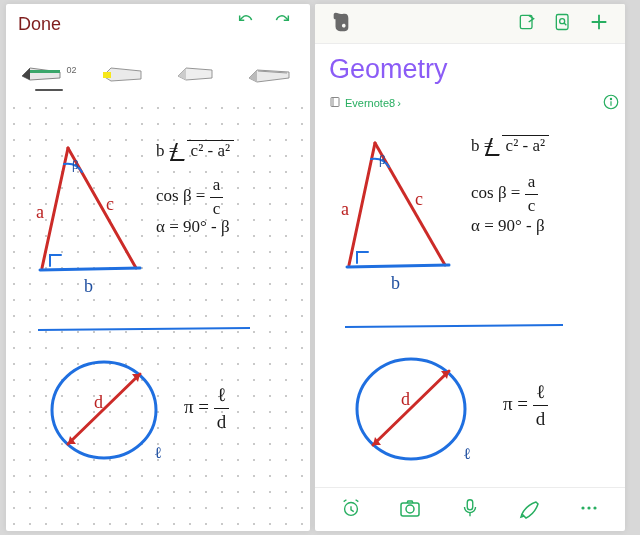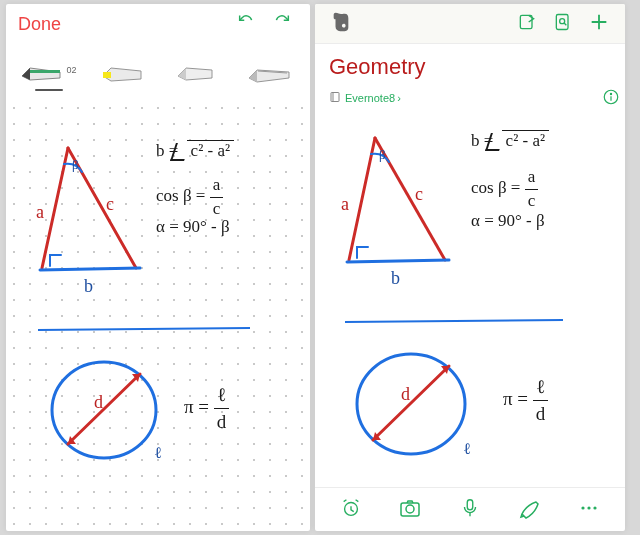--- a/index.html
+++ b/index.html
@@ -19,21 +19,21 @@
   .left  { width: 304px; height: 527px; margin: 4px 5px 4px 6px; }
   .right { width: 310px; height: 527px; margin: 4px 6px 4px 0; }
 
   
   .l-header {
     height: 40px;
     display: flex; align-items: center;
     padding: 0 12px;
   }
   .l-done {
-    color: #ef4444; font-size: 18px; font-weight: 400;
+    color: #7f1d1d; font-size: 18px; font-weight: 400;
     cursor: pointer;
   }
   .l-hspace { flex: 1; }
   .l-icon-btn {
     width: 34px; height: 34px;
     display: flex; align-items: center; justify-content: center;
     cursor: pointer;
   }
   .l-tools {
     height: 56px;
@@ -72,21 +72,21 @@
     display: flex; align-items: center;
     padding: 0 8px;
   }
   .r-header .spacer { flex: 1; }
   .r-icon-btn {
     width: 36px; height: 36px;
     display: flex; align-items: center; justify-content: center;
     cursor: pointer;
   }
   .r-title {
-    color: #b91c1c; font-size: 22px; font-weight: 300;
+    color: #8b5cf6; font-size: 27px; font-weight: 300;
     padding: 10px 14px 2px 14px;
   }
   .r-crumb {
     display: flex; align-items: center;
     padding: 4px 2px 10px 14px;
     color: #888; font-size: 11px;
   }
   .r-crumb .crumb { color: #27ae60; cursor: pointer; }
   .r-crumb .spacer { flex: 1; }
   .r-canvas {

